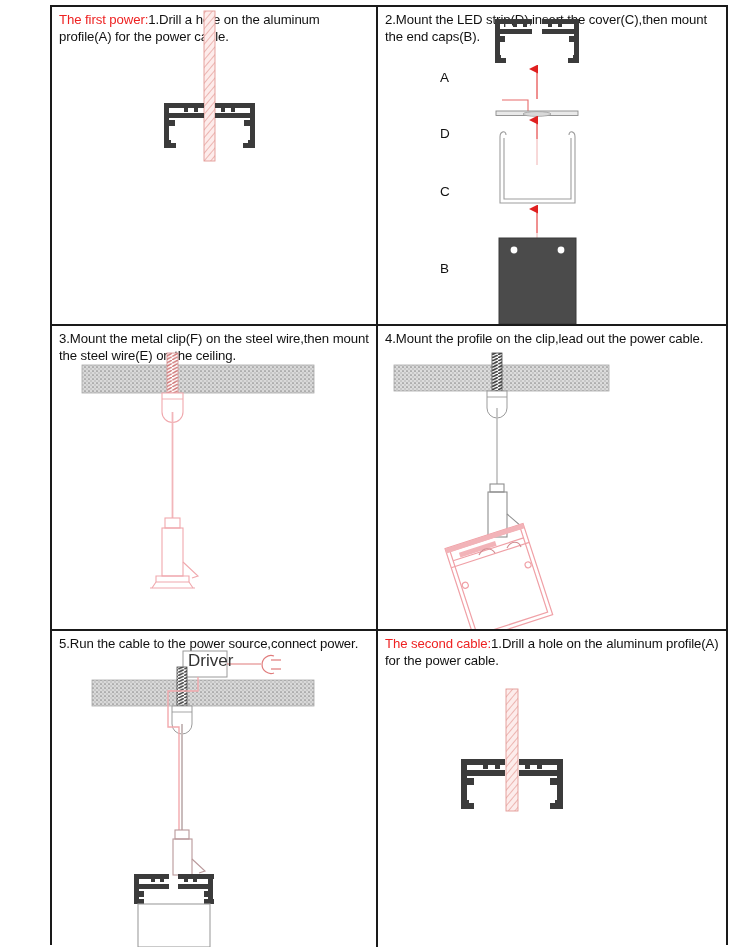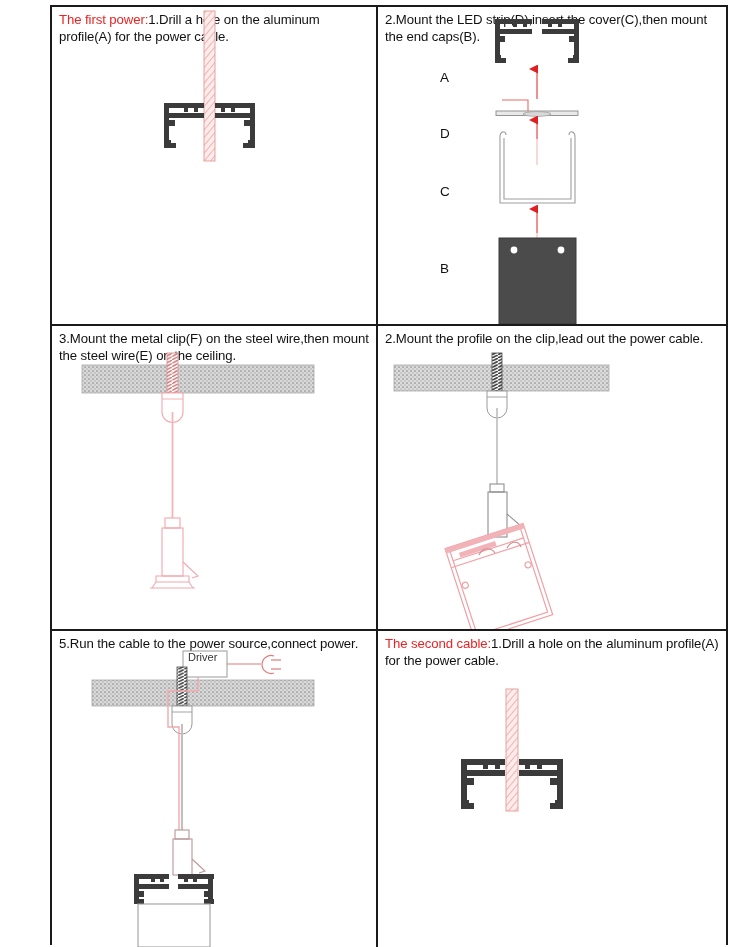--- a/index.html
+++ b/index.html
@@ -182,21 +182,21 @@
               <path d="M131 236 L146 250 L140 252"></path>
               <path d="M104 250 L137 250 L137 256 L104 256 Z"></path>
               <path d="M104 256 L100 262 M137 256 L141 262"></path>
               <path d="M98 262 L143 262"></path>
             </g>
           </svg>
         </div>
       </div>
 
       <div class="cell right">
-        <div class="caption"><span>2.Mount the profile on the  clip,lead out the power cable.</span></div>
+        <div class="caption"><span>4.Mount the profile on the  clip,lead out the power cable.</span></div>
 
         <div class="art">
           <svg width="354" height="303" viewBox="0 0 354 303">
             <defs>
               <pattern id="ceil2" width="4" height="4" patternUnits="userSpaceOnUse">
                 <rect width="4" height="4" fill="#dcdcdc"></rect>
                 <circle cx="1" cy="1" r="0.85" fill="#8a8a8a"></circle>
                 <circle cx="3" cy="3" r="0.7" fill="#a3a3a3"></circle>
               </pattern>
               <pattern id="thread2" width="6" height="3.2" patternUnits="userSpaceOnUse">
@@ -346,14 +346,14 @@
               <rect x="172" y="172" width="13" height="6"></rect>
               <rect x="86" y="169" width="5" height="9"></rect>
               <rect x="177" y="169" width="5" height="9"></rect>
             </g>
           </svg>
         </div>
       </div>
     </div>
   </div>
 
-  <div class="lbl" style="left:188px;top:651px;font-size:11px;color:#333;">Driver</div>
+  <div class="lbl" style="left:188px;top:651px;font-size:17px;color:#333;">Driver</div>
 </div>
 
 </body></html>

